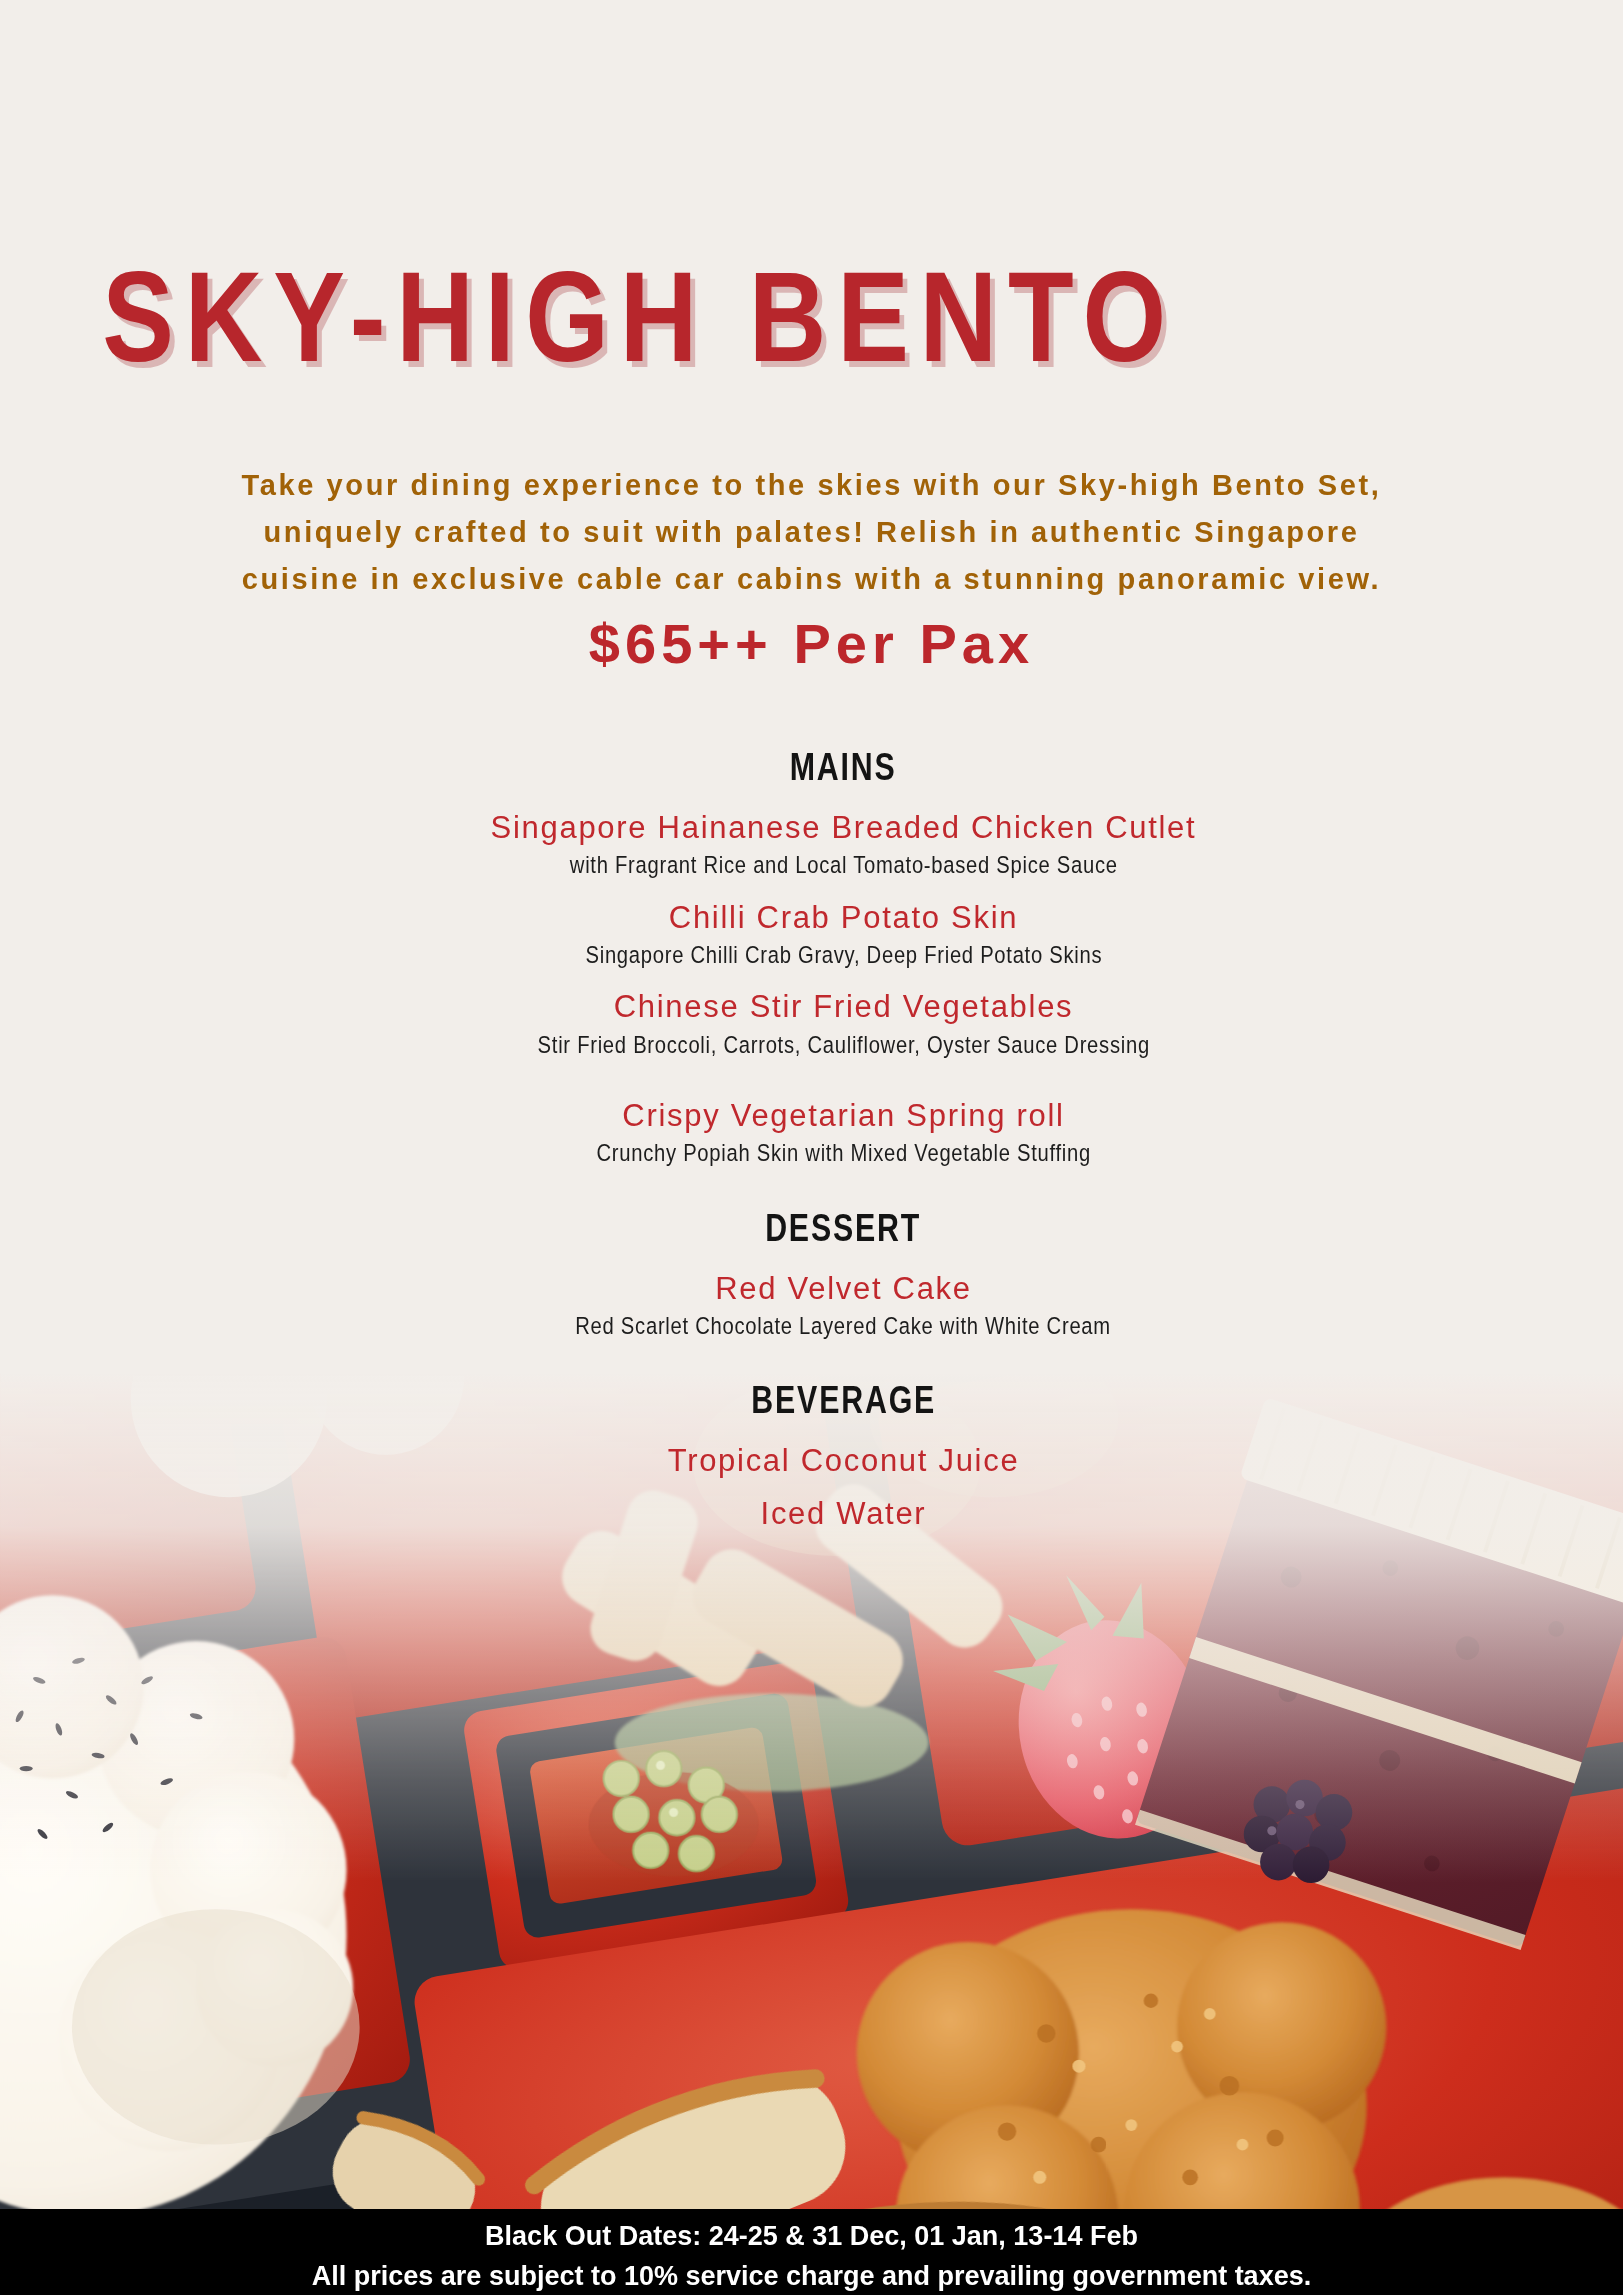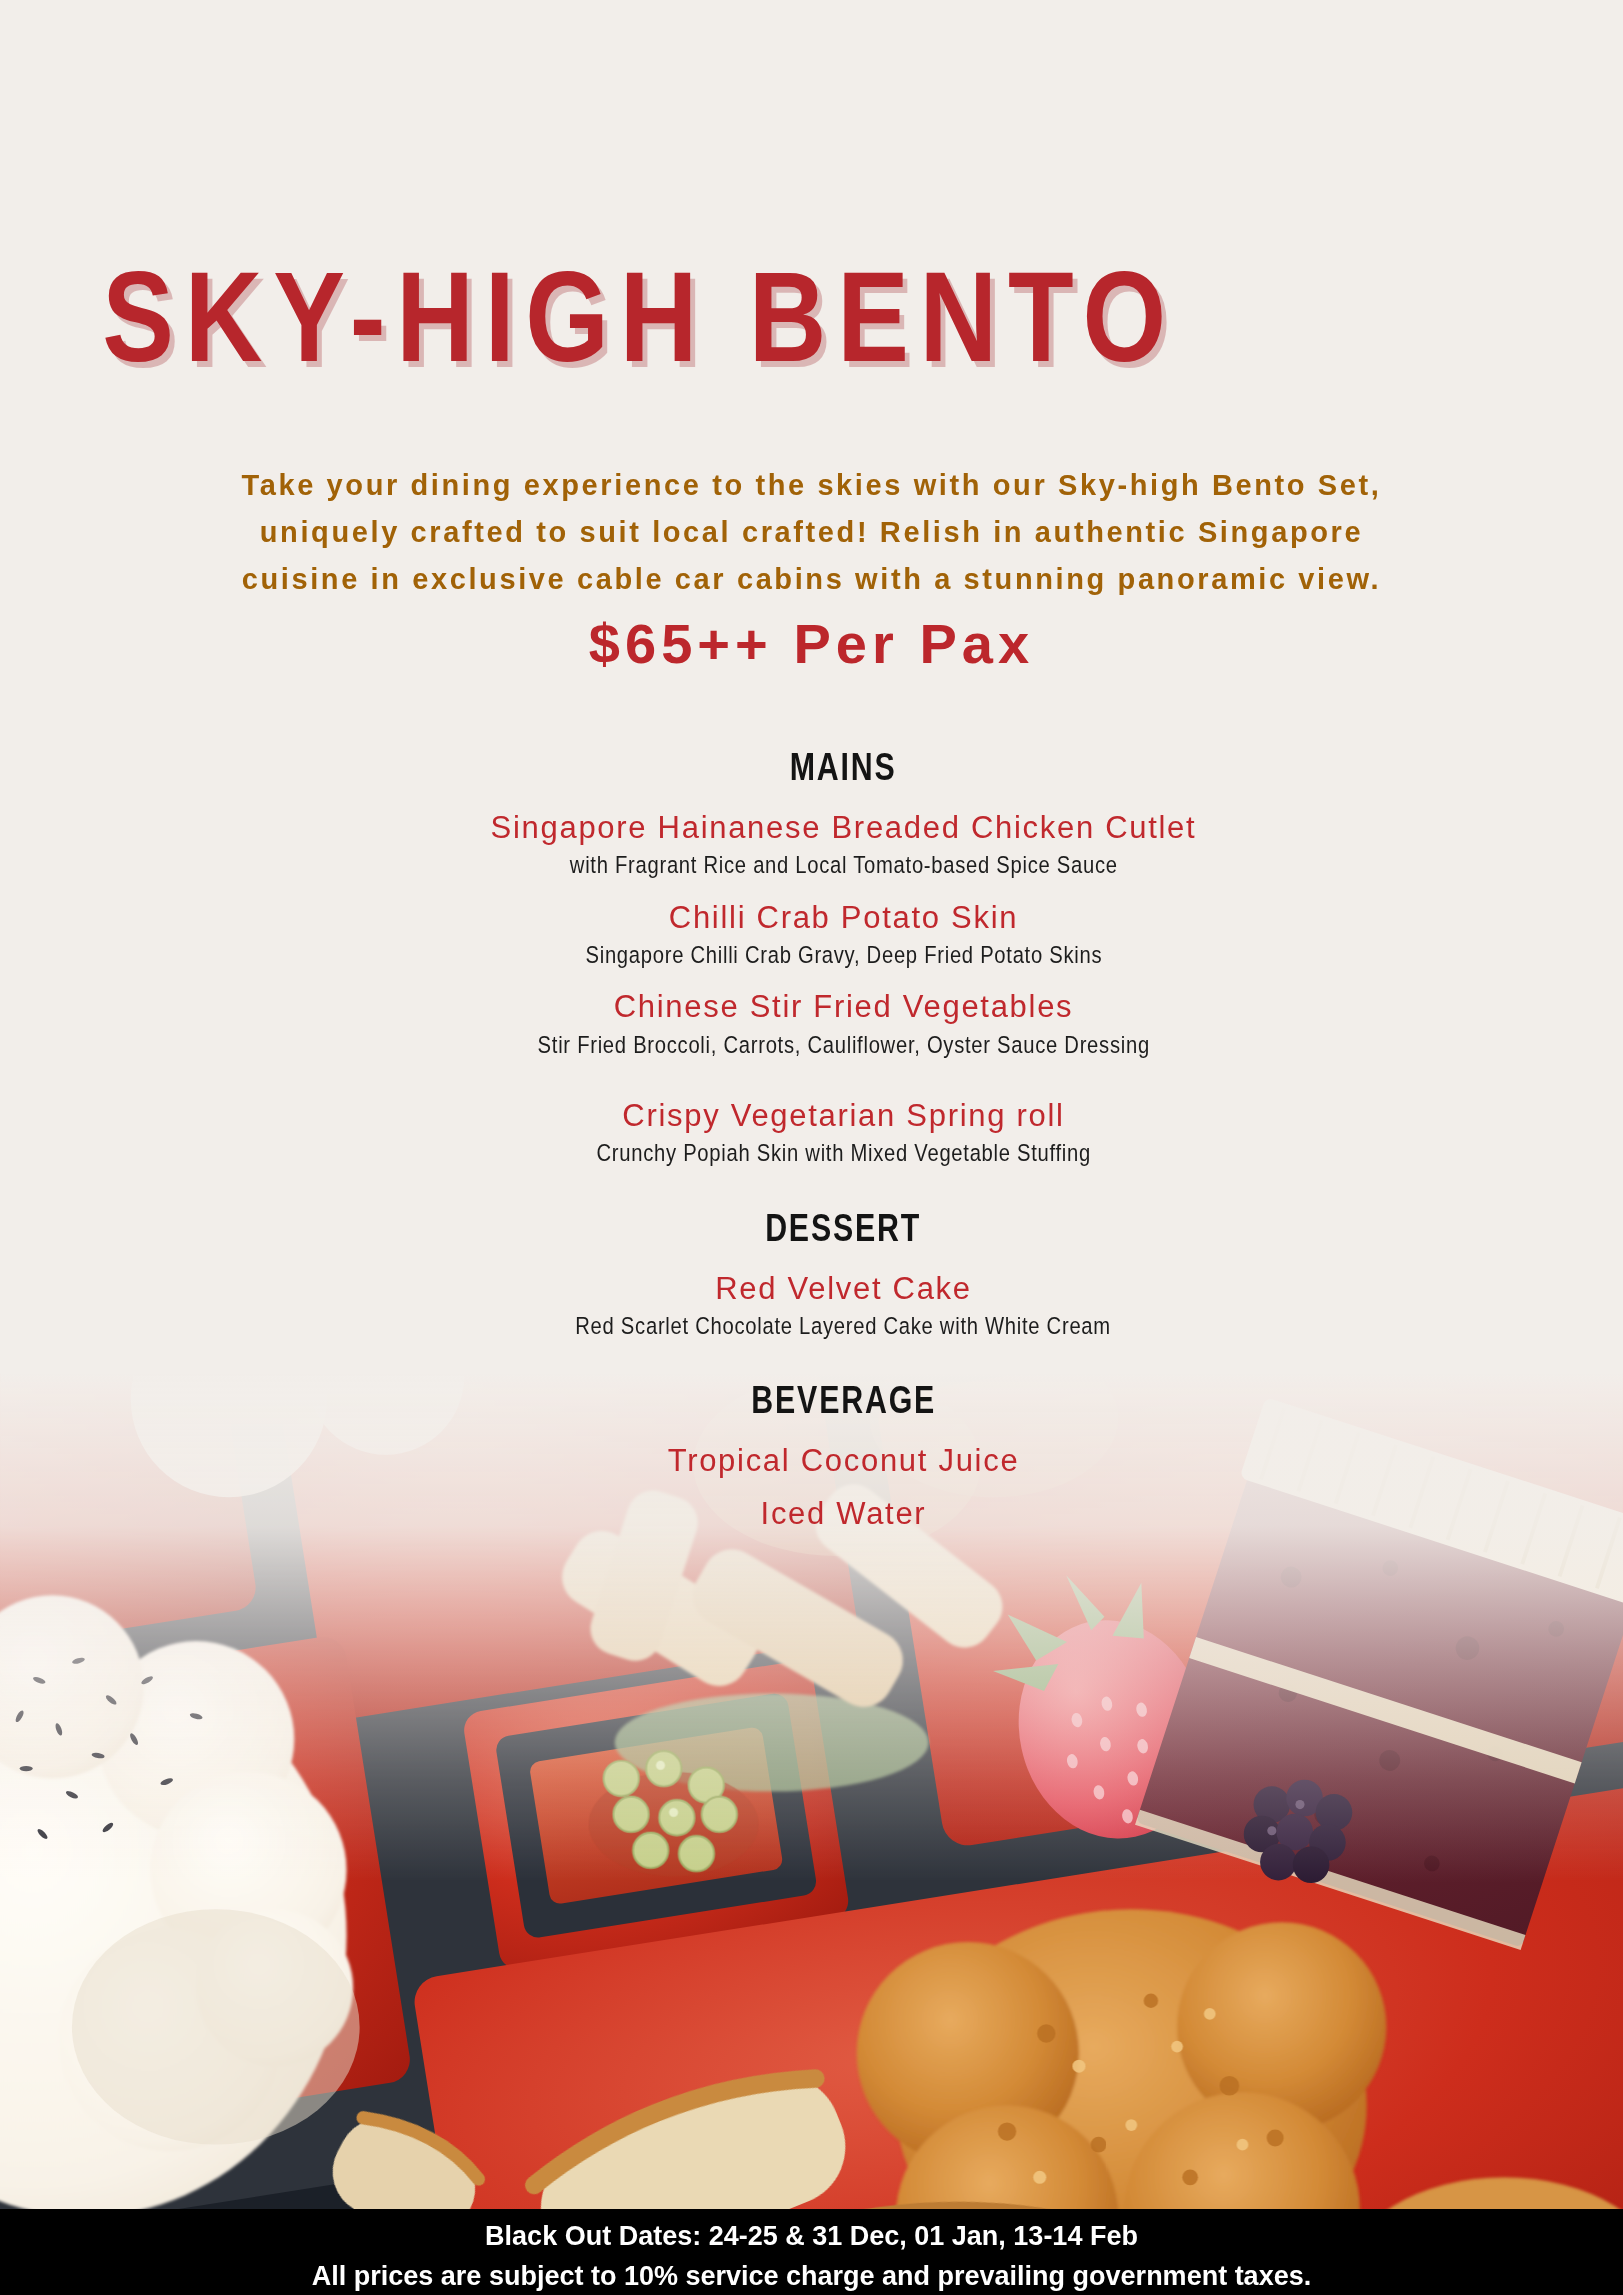--- a/index.html
+++ b/index.html
@@ -61,21 +61,21 @@
 
 <div class="page">
 
 
   <div class="title">
     <span class="condense">SKY-HIGH BENTO</span>
   </div>
 
   <div class="intro">
     <div>Take your dining experience to the skies with our Sky-high Bento Set,</div>
-    <div>uniquely crafted to suit local crafted! Relish in authentic Singapore</div>
+    <div>uniquely crafted to suit with palates! Relish in authentic Singapore</div>
     <div>cuisine in exclusive cable car cabins with a stunning panoramic view.</div>
   </div>
 
   <div class="price">$65++ Per Pax</div>
 
   <div class="menu">
 
     <h2 class="section-heading">
       <span>MAINS</span></h2>
 

